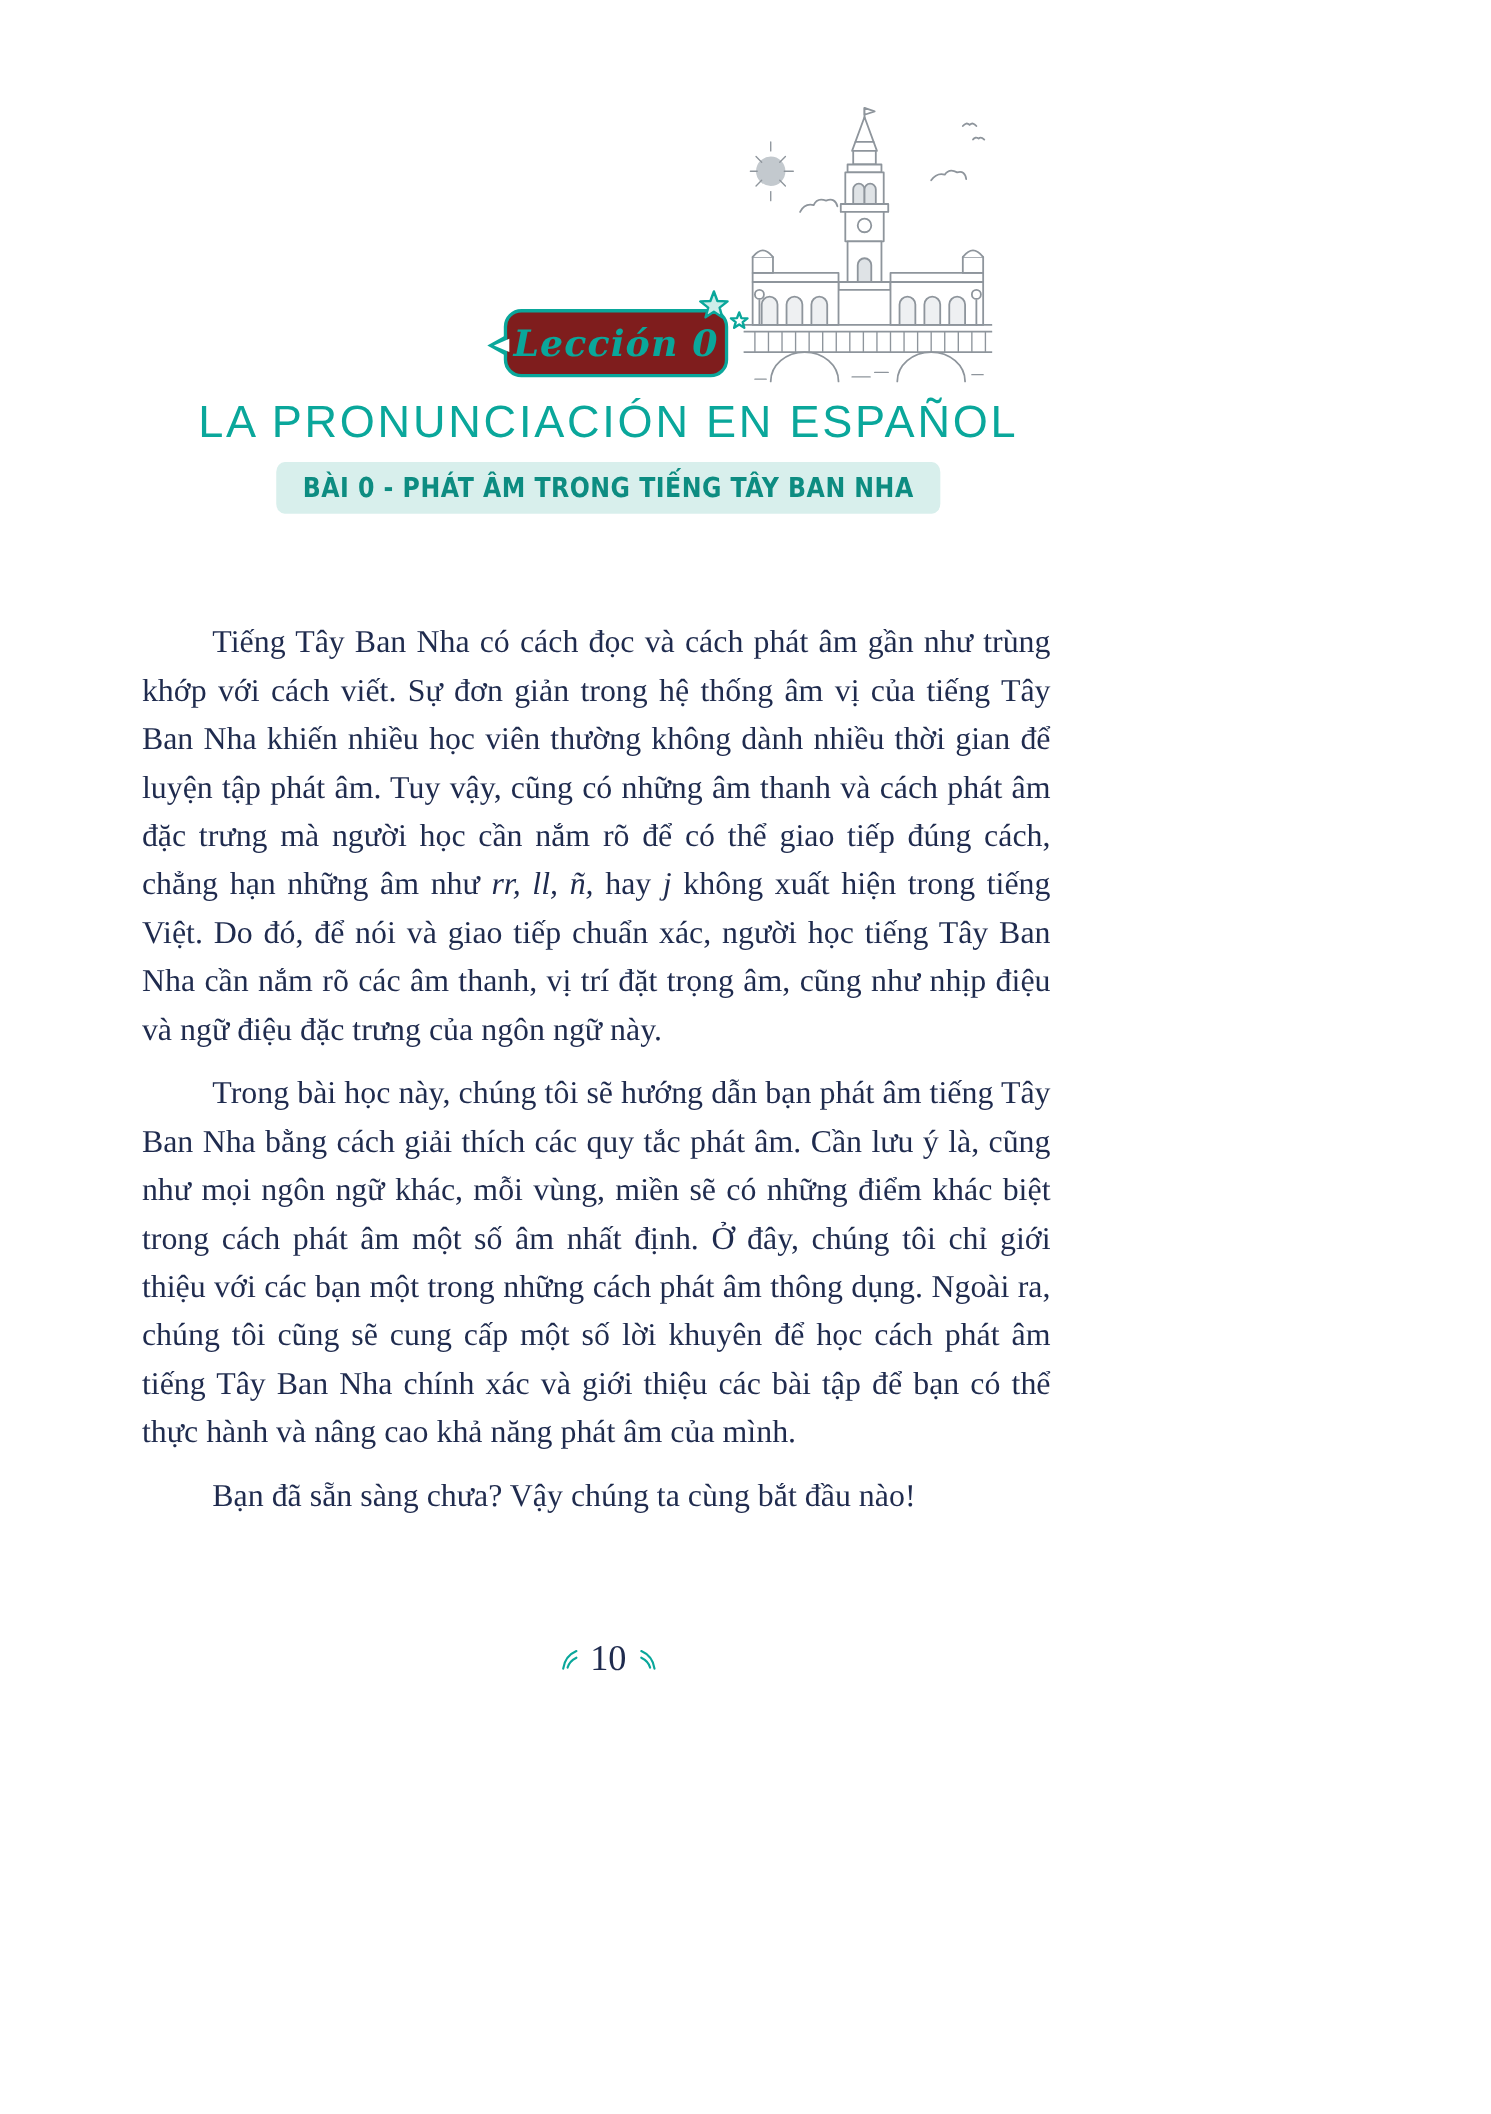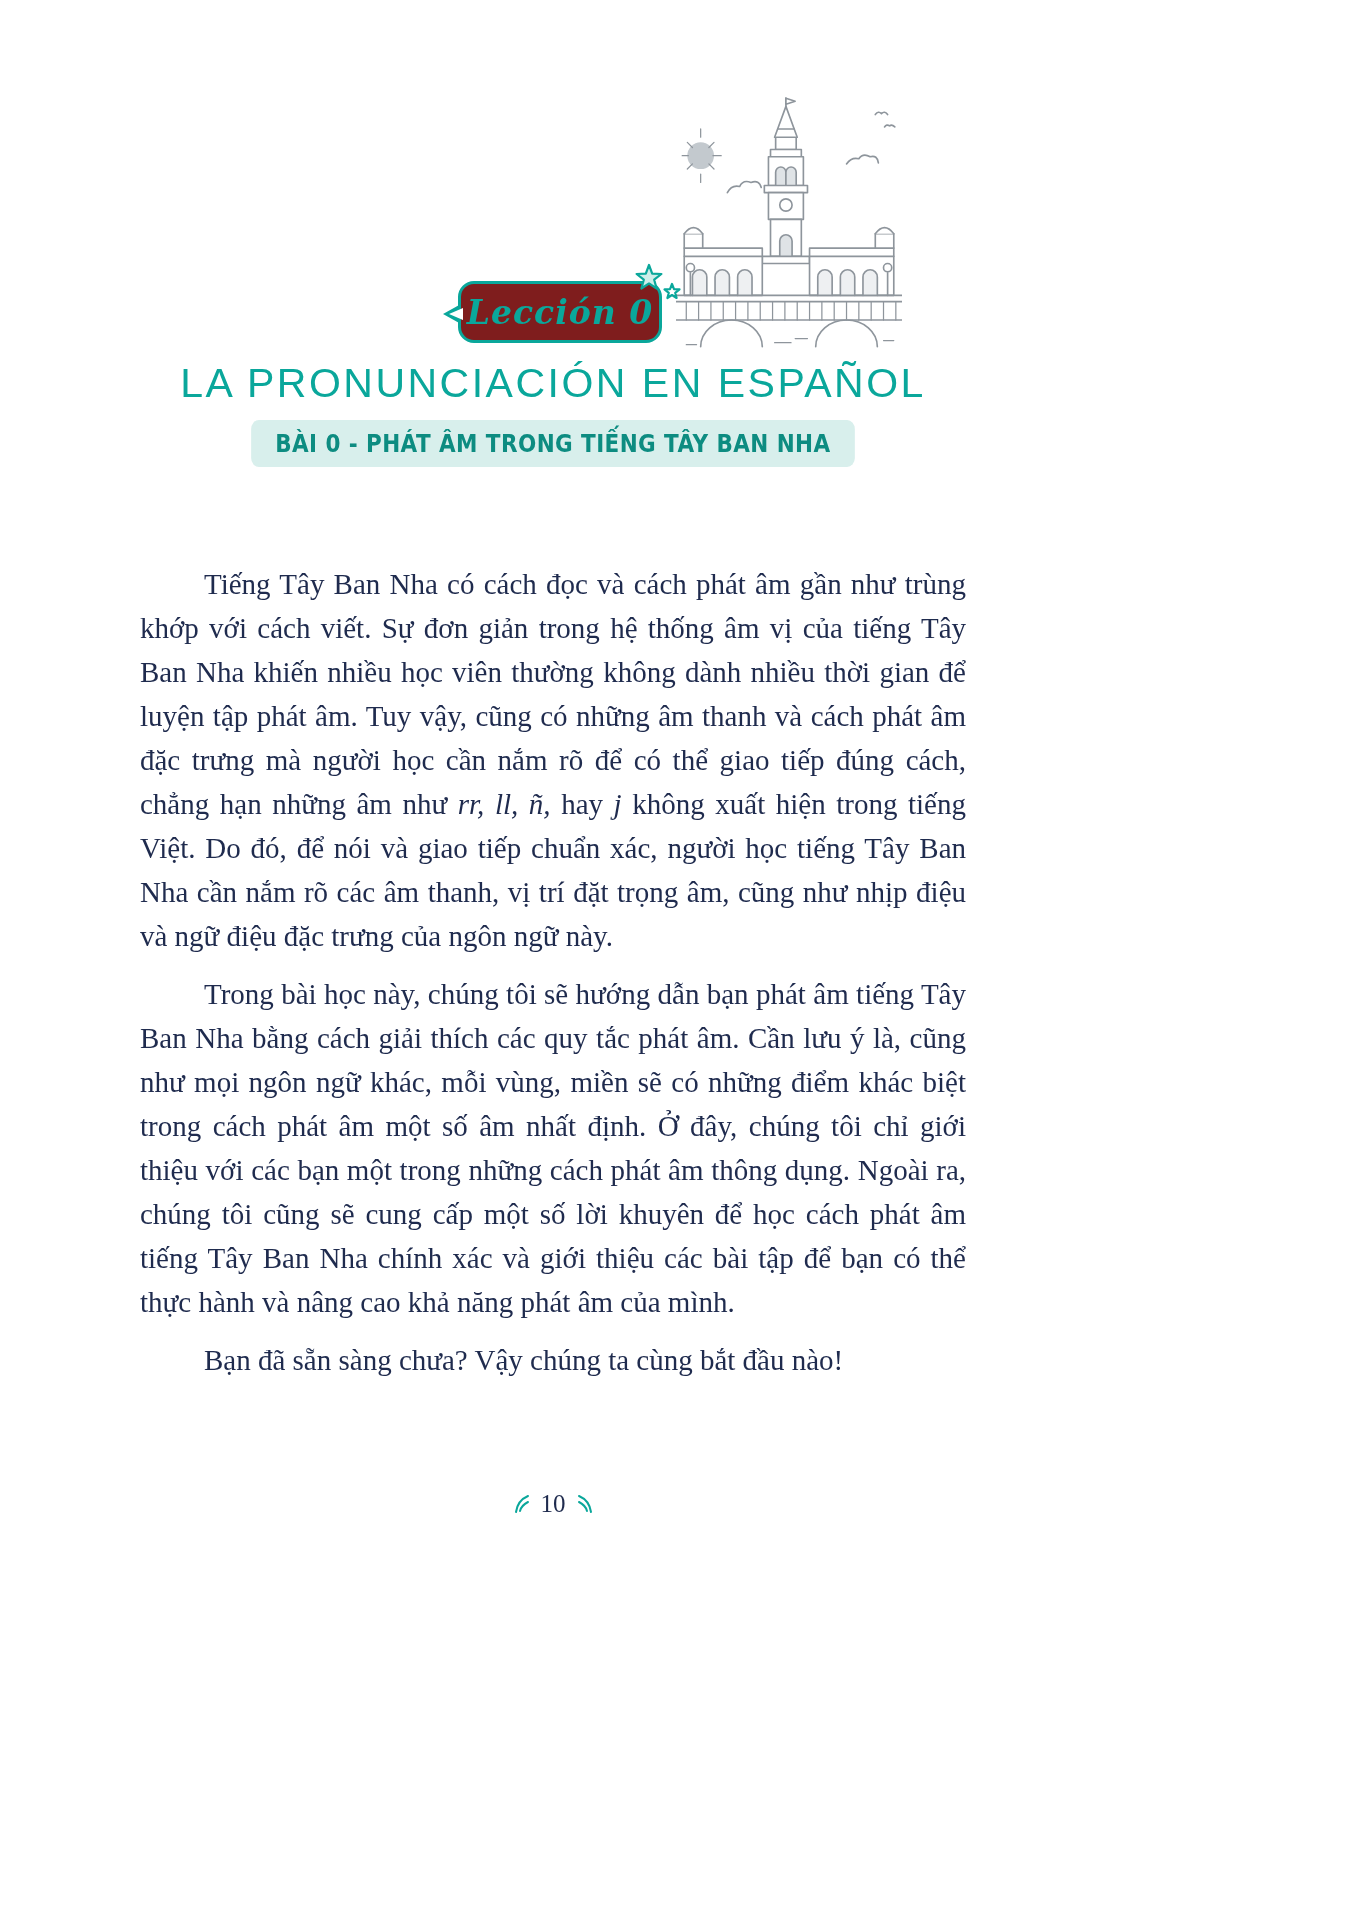--- a/index.html
+++ b/index.html
@@ -67,34 +67,34 @@
     color:var(--accent-dark,#0d8c81);
     font-family:"DejaVu Sans","Liberation Sans",sans-serif;
     font-weight:700; font-size:25px; letter-spacing:0.5px;
     padding:9px 28px; border-radius:9px;
     transform:scaleX(0.86); transform-origin:center;
     white-space:nowrap;
   }
 
   
   .body-text {
-    position:absolute; left:140px; width:826px; top:562px;
+    position:absolute; left:129px; width:826px; top:562px;
     font-size:29px; line-height:44px;
     text-align:justify;
   }
   .body-text p { text-indent:64px; margin-bottom:14px; }
   .italic { font-style:italic; }
 
   
   .footer {
     position:absolute; left:140px; width:826px; top:1490px;
     display:flex; align-items:center; justify-content:center; gap:10px;
   }
   .page-number {
-    font-size:25px; color:var(--ink,#1f2b4e);
+    font-size:33px; color:var(--ink,#1f2b4e);
     font-family:"Liberation Serif","DejaVu Serif",serif;
   }
   .ornament svg { display:block; }
   .ornament.right svg { transform:scaleX(-1); }
 
   .sketch-stroke { stroke:var(--sketch,#8e959c); fill:none;
     stroke-linecap:round; stroke-linejoin:round; }
 </style>
 </head>
 <body>

